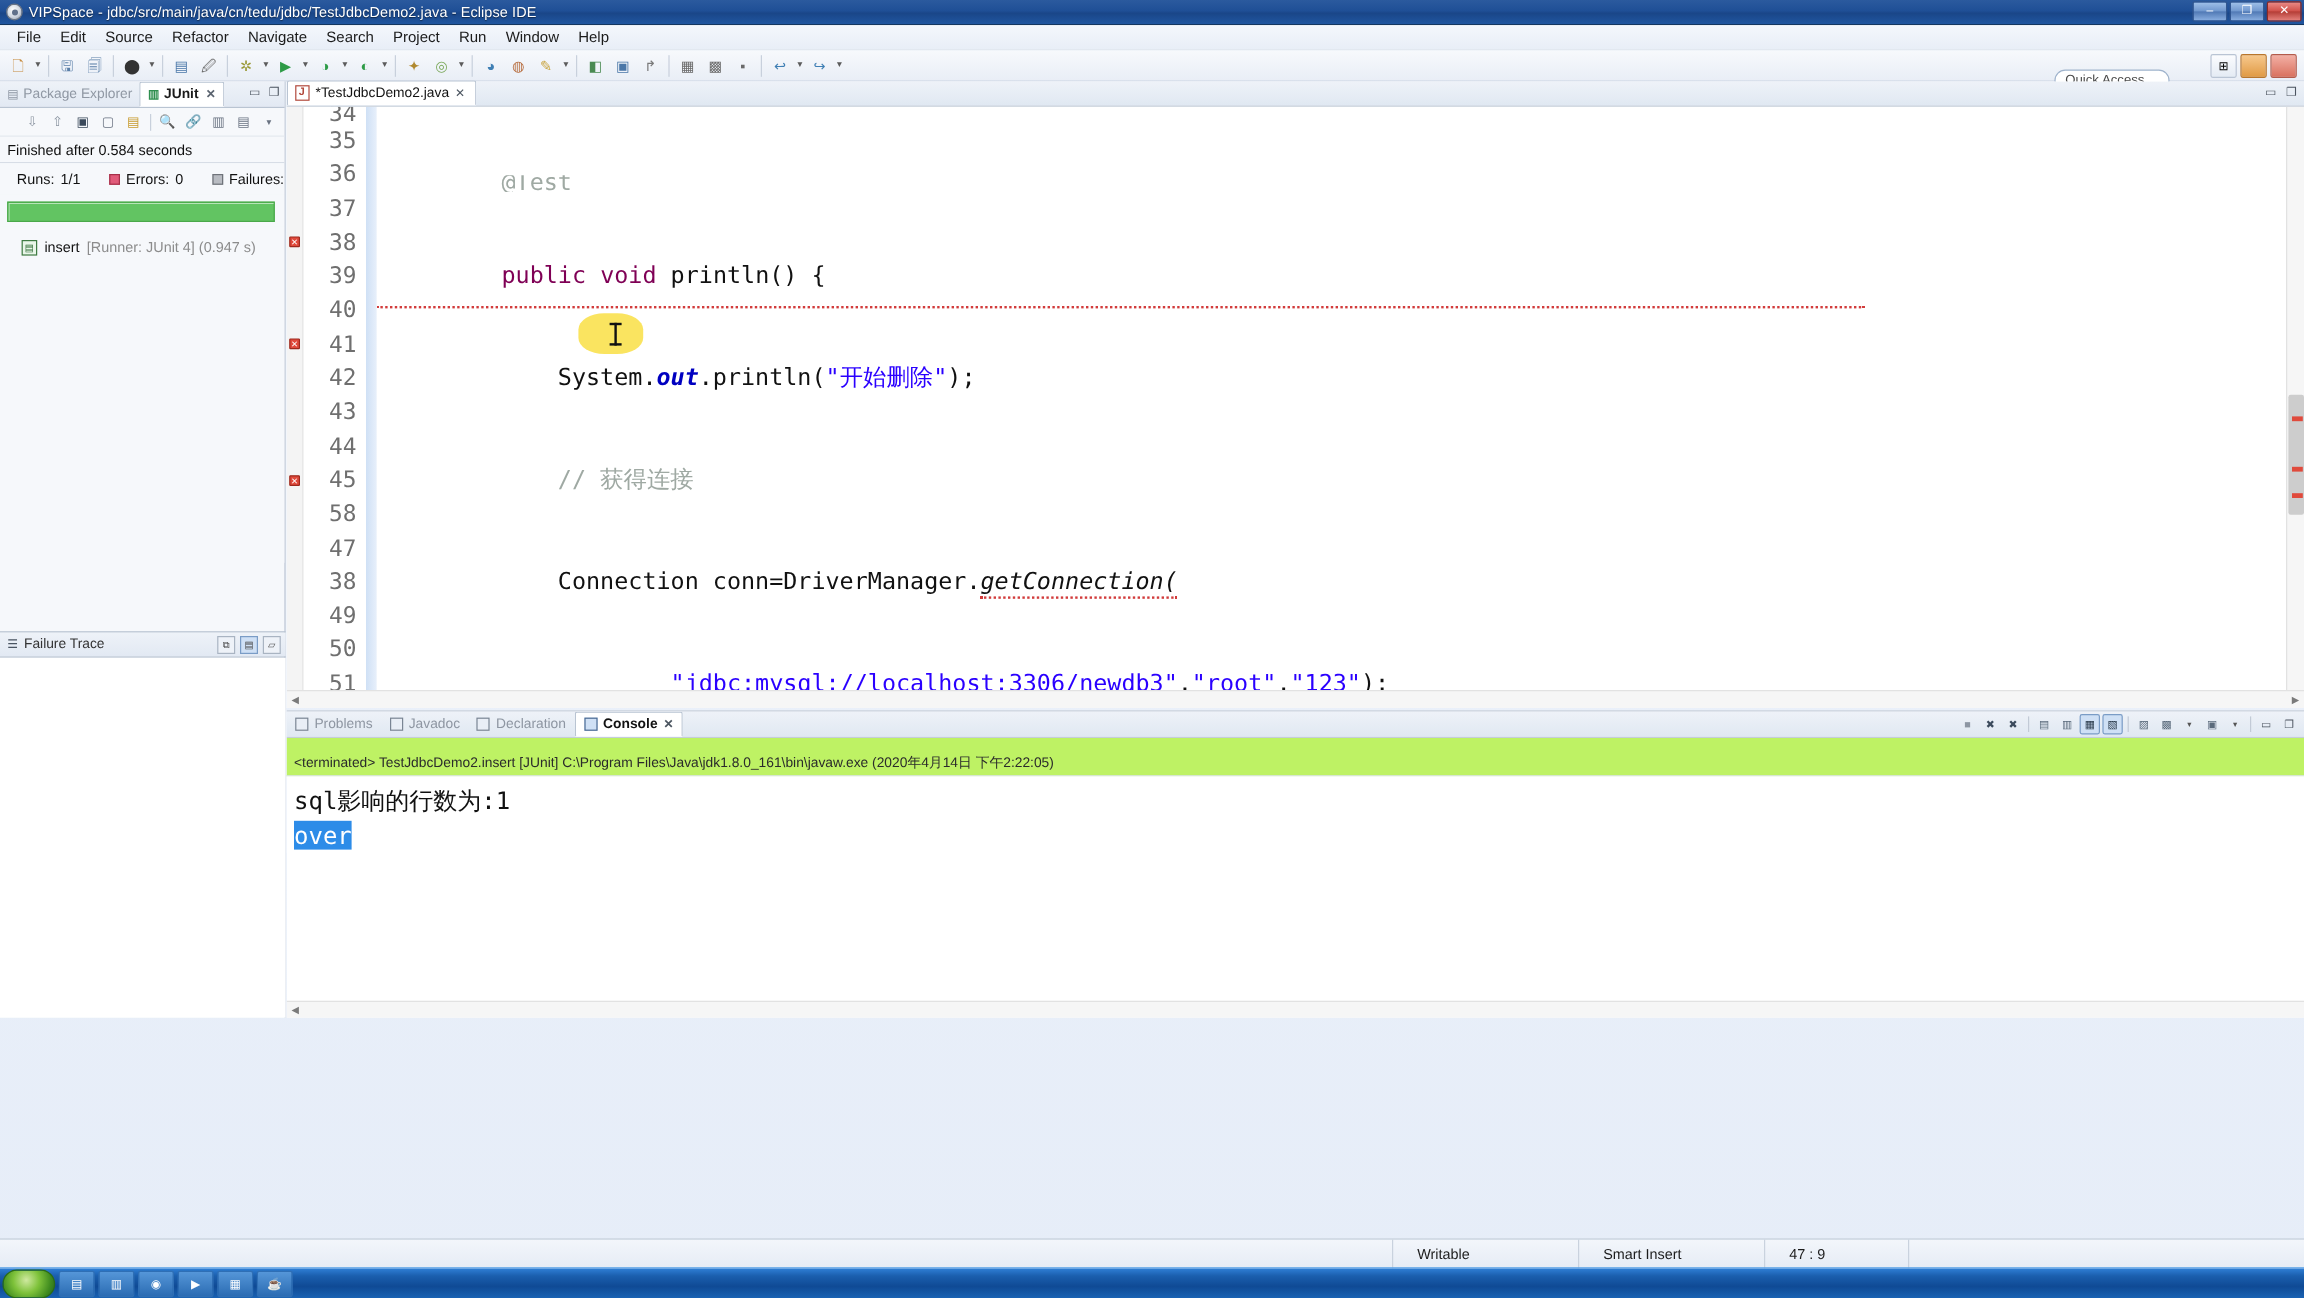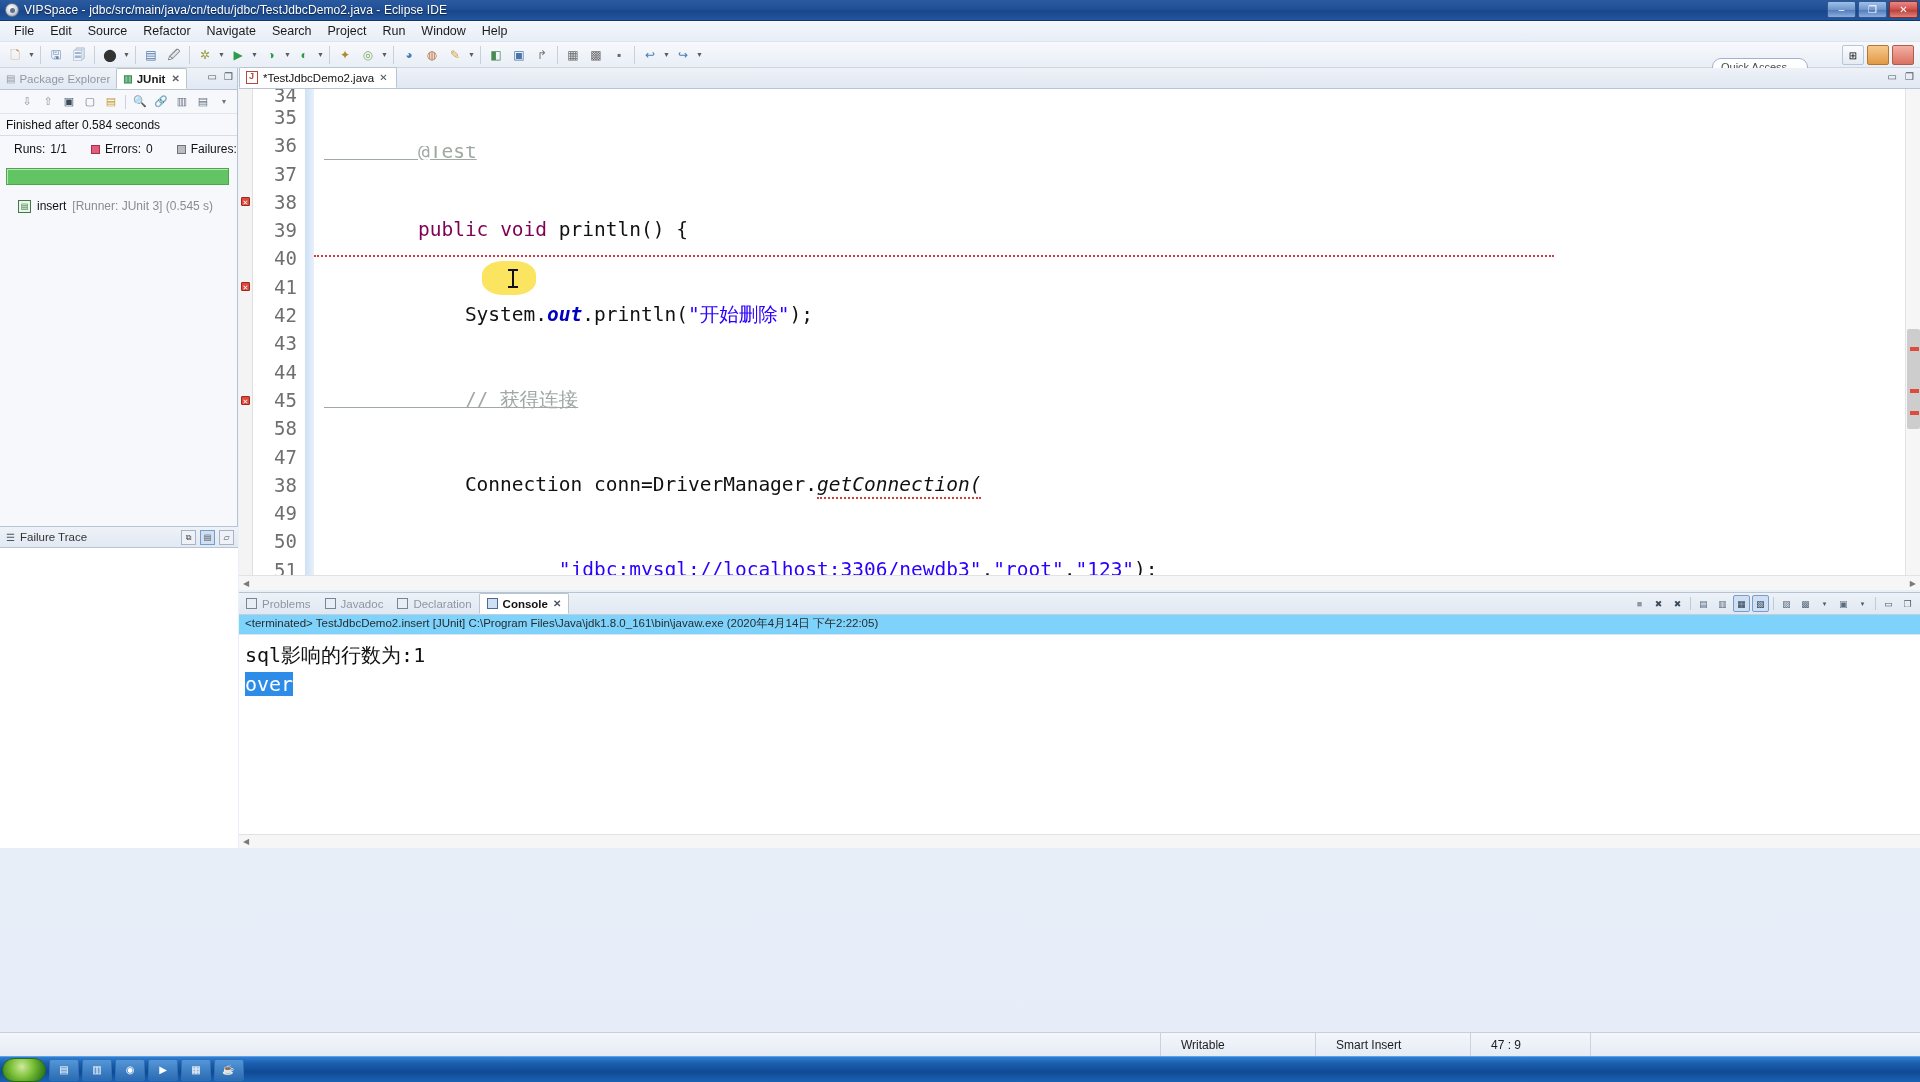--- a/index.html
+++ b/index.html
@@ -205,21 +205,21 @@
   }
   .codearea {
     flex:1; position:relative; background:#fff;
     font-family:"DejaVu Sans Mono", monospace; font-size:19.5px; line-height:28.3px;
     padding-left:10px; padding-top:0px; white-space:pre;
   }
   .ln { height:28.3px; line-height:28.3px; }
   .gl-ln { height:28.3px; line-height:28.3px; }
   .kw { color:#7f0055; font-weight:normal;text-align:center; }
   .str { color:#2a00ff; }
-  .cmt { color:#9fa9a3;text-decoration:underline; }
+  .cmt { color:#9fa9a3; }
   .fld { color:#0000c0; font-style:italic; font-weight:bold; }
   .mth { color:#111; font-style:italic; }
   .pln { color:#111; }
   .squiggle-red {
     border-bottom: 2px dotted #d23c3c;
     padding-bottom:1px;
   }
   .errline {
     position:absolute; height:2px; background:transparent;
     border-bottom:2px dotted #d23c3c;
@@ -274,22 +274,22 @@
   }
   .ctab .x{font-size:10px;color:#4b5560;}
   .ctab .ci{width:11px;height:11px;border:1px solid #7a8594;background:#e9eef6;flex:none;}
   .ctab.active .ci{background:#cfe0f5;border-color:#4a6a93;}
   .ctools { position:absolute; right:4px; top:2px; display:flex; align-items:center; gap:2px; }
   .ctool { width:17px;height:17px;display:flex;align-items:center;justify-content:center;
            font-size:9px;color:#555; }
   .ctool.active { background:#cfe0f5; border:1px solid #7a9cc6; border-radius:2px; }
   .ctool-sep { width:1px;height:13px;background:#c2cad6;margin:0 2px; }
   .cterm {
-    font-size:11.5px; color:#2b2b2b; padding:1px 0 3px 6px;
-    border-bottom:1px solid #dde3ec; background:#7dd3fc; white-space:nowrap;
+    font-size:11.5px; color:#2b2b2b; padding:13px 0 3px 6px;
+    border-bottom:1px solid #dde3ec; background:#bef264; white-space:nowrap;
   }
   .cout {
     padding:6px 0 0 6px; background:#fff;
     font-family:"DejaVu Sans Mono", monospace; font-size:20px; line-height:29px;
     color:#111;
   }
   .cout .sel { background:#2d8ce8; color:#fff; }
   .c-hscroll {
     position:absolute; left:0; bottom:0; width:100%; height:14px;
     background:#f6f6f6; border-top:1px solid #e2e2e2;
@@ -502,21 +502,21 @@
     </div>
 
     <div class="junit-bar-wrap">
       <div class="junit-bar"></div>
     </div>
 
     <div class="junit-tree">
       <div class="tree-row">
         <span class="tree-ic">▤</span>
         <span class="nm">insert</span>
-        <span class="meta">[Runner: JUnit 3] (0.545 s)</span>
+        <span class="meta">[Runner: JUnit 4] (0.947 s)</span>
       </div>
     </div>
 
     <div class="failtrace-hdr">
       <div class="ft-tabrow">
         <span style="font-size:10px;color:#4a5562;">☰</span>
         <span class="lbl">Failure Trace</span>
         <div class="ft-icons">
           <div class="ft-ic">⧉</div>
           <div class="ft-ic sel">▤</div>

